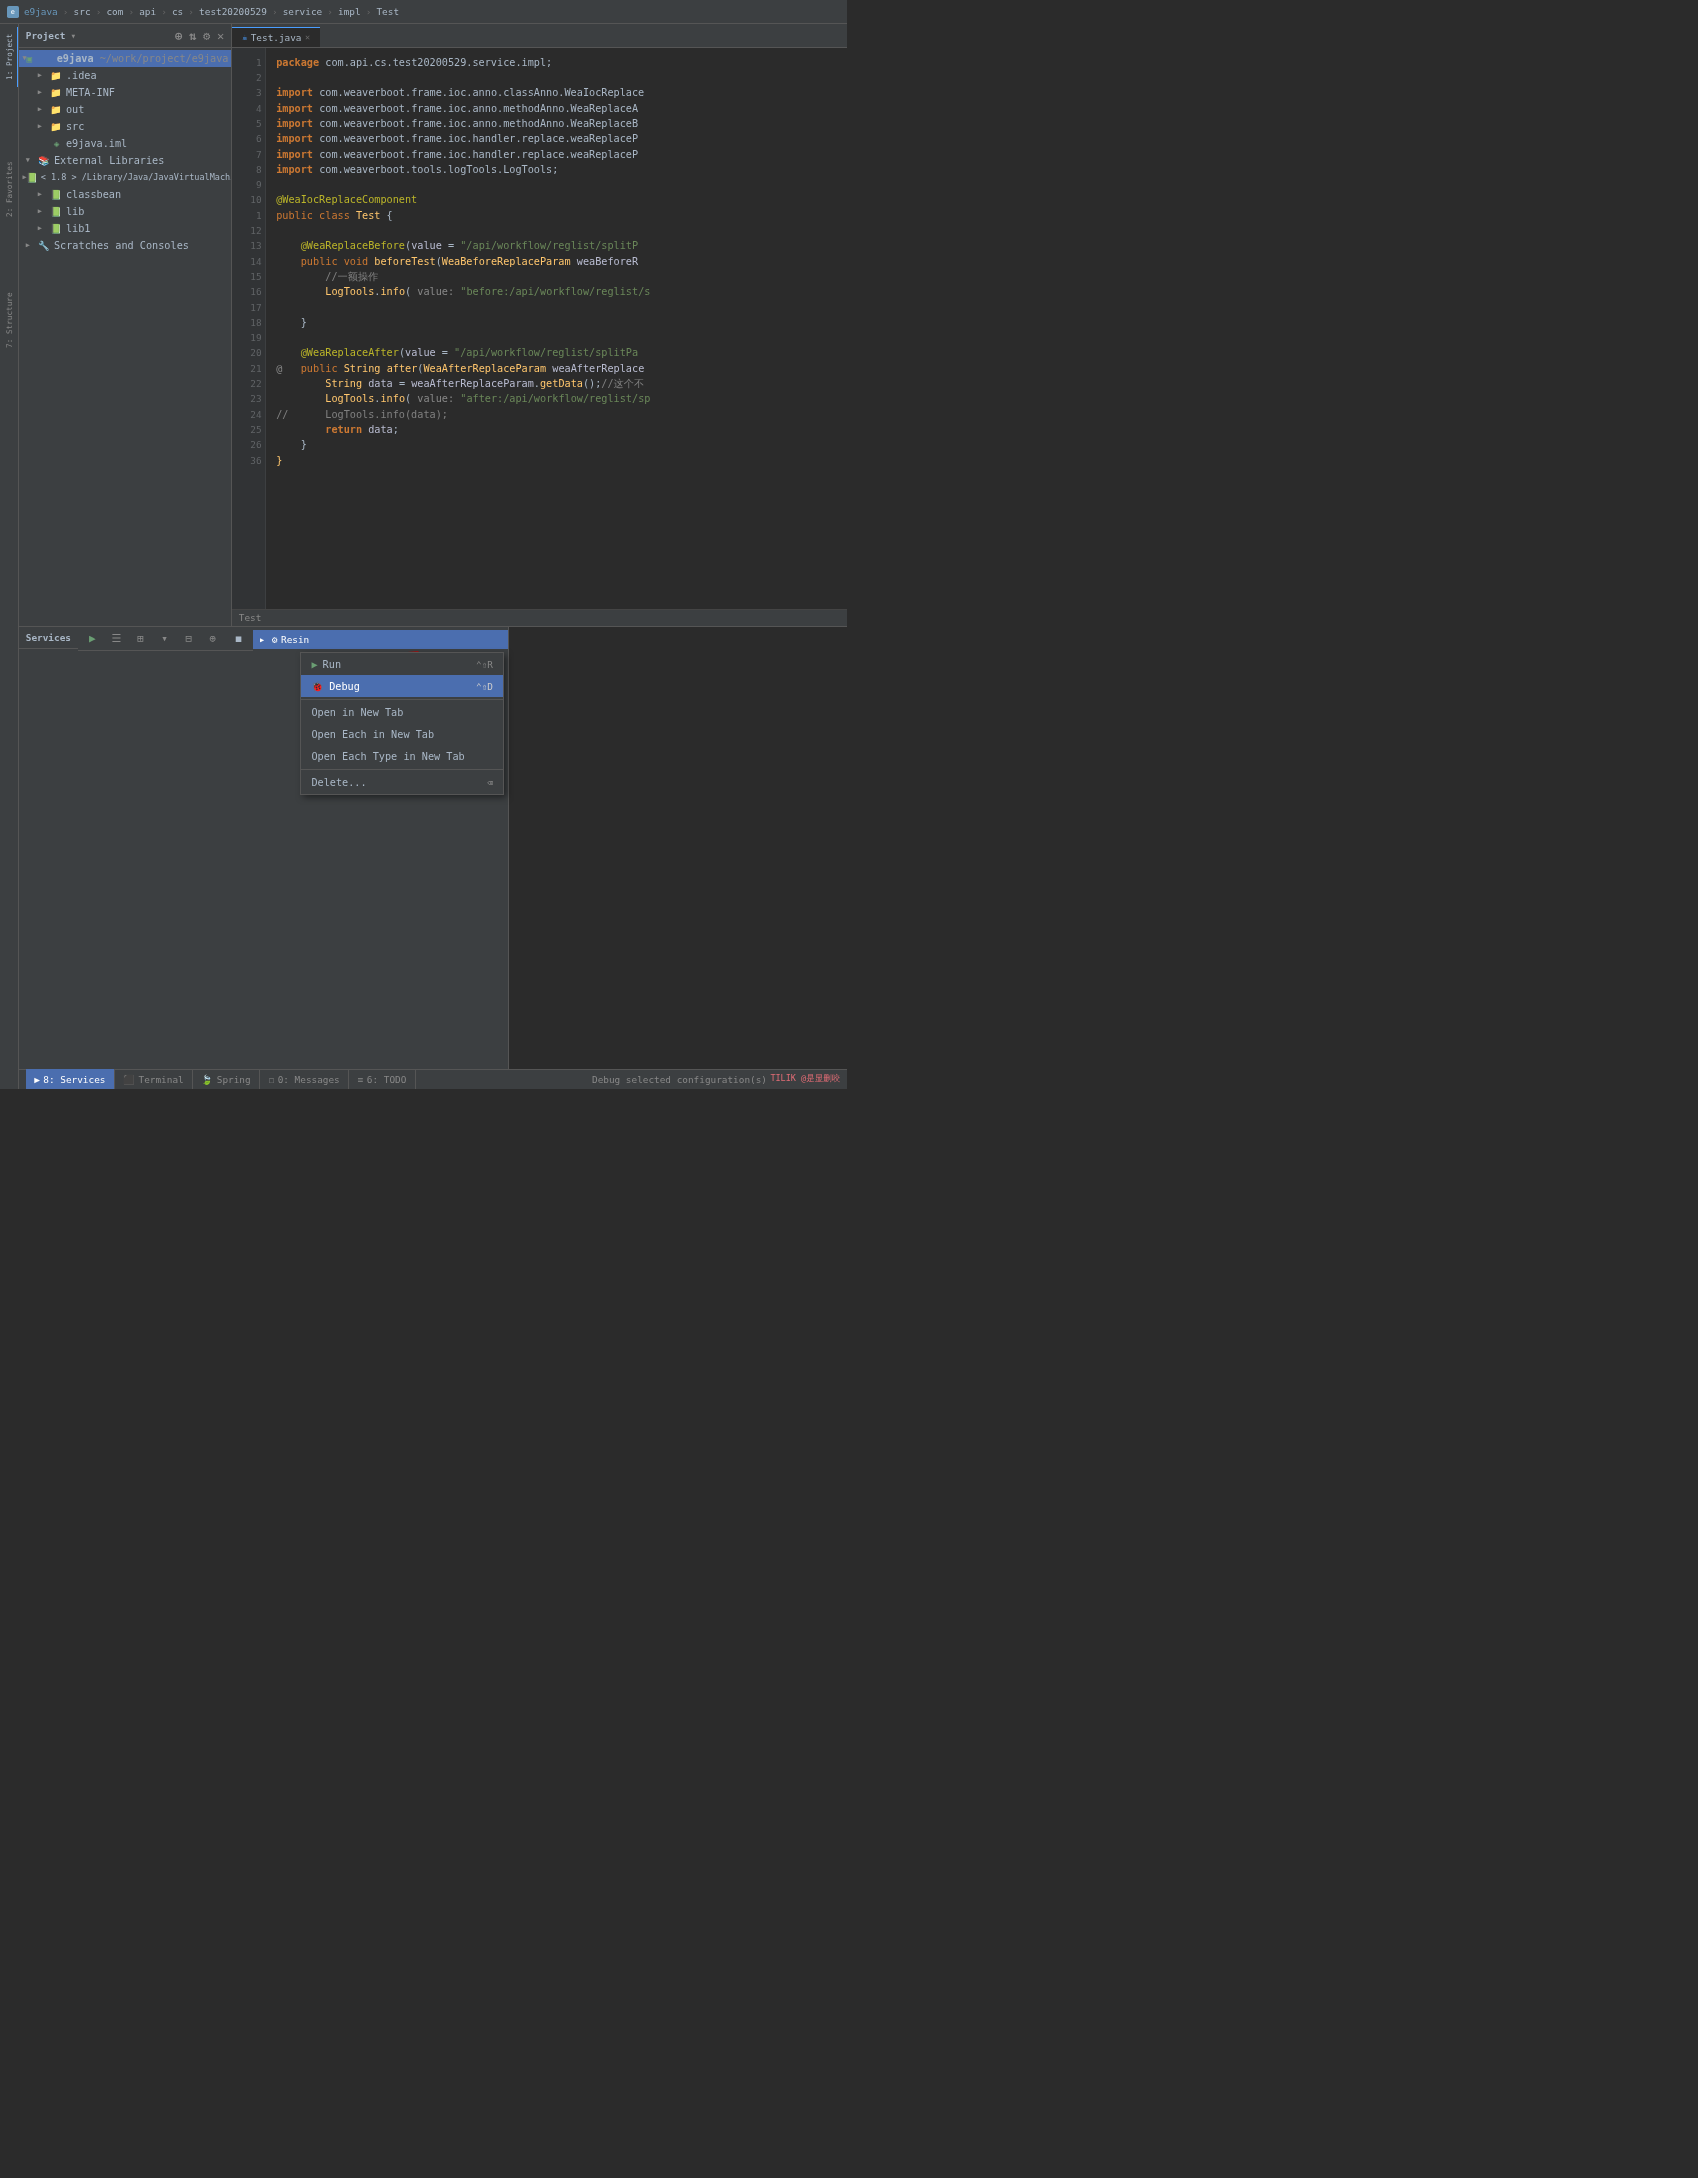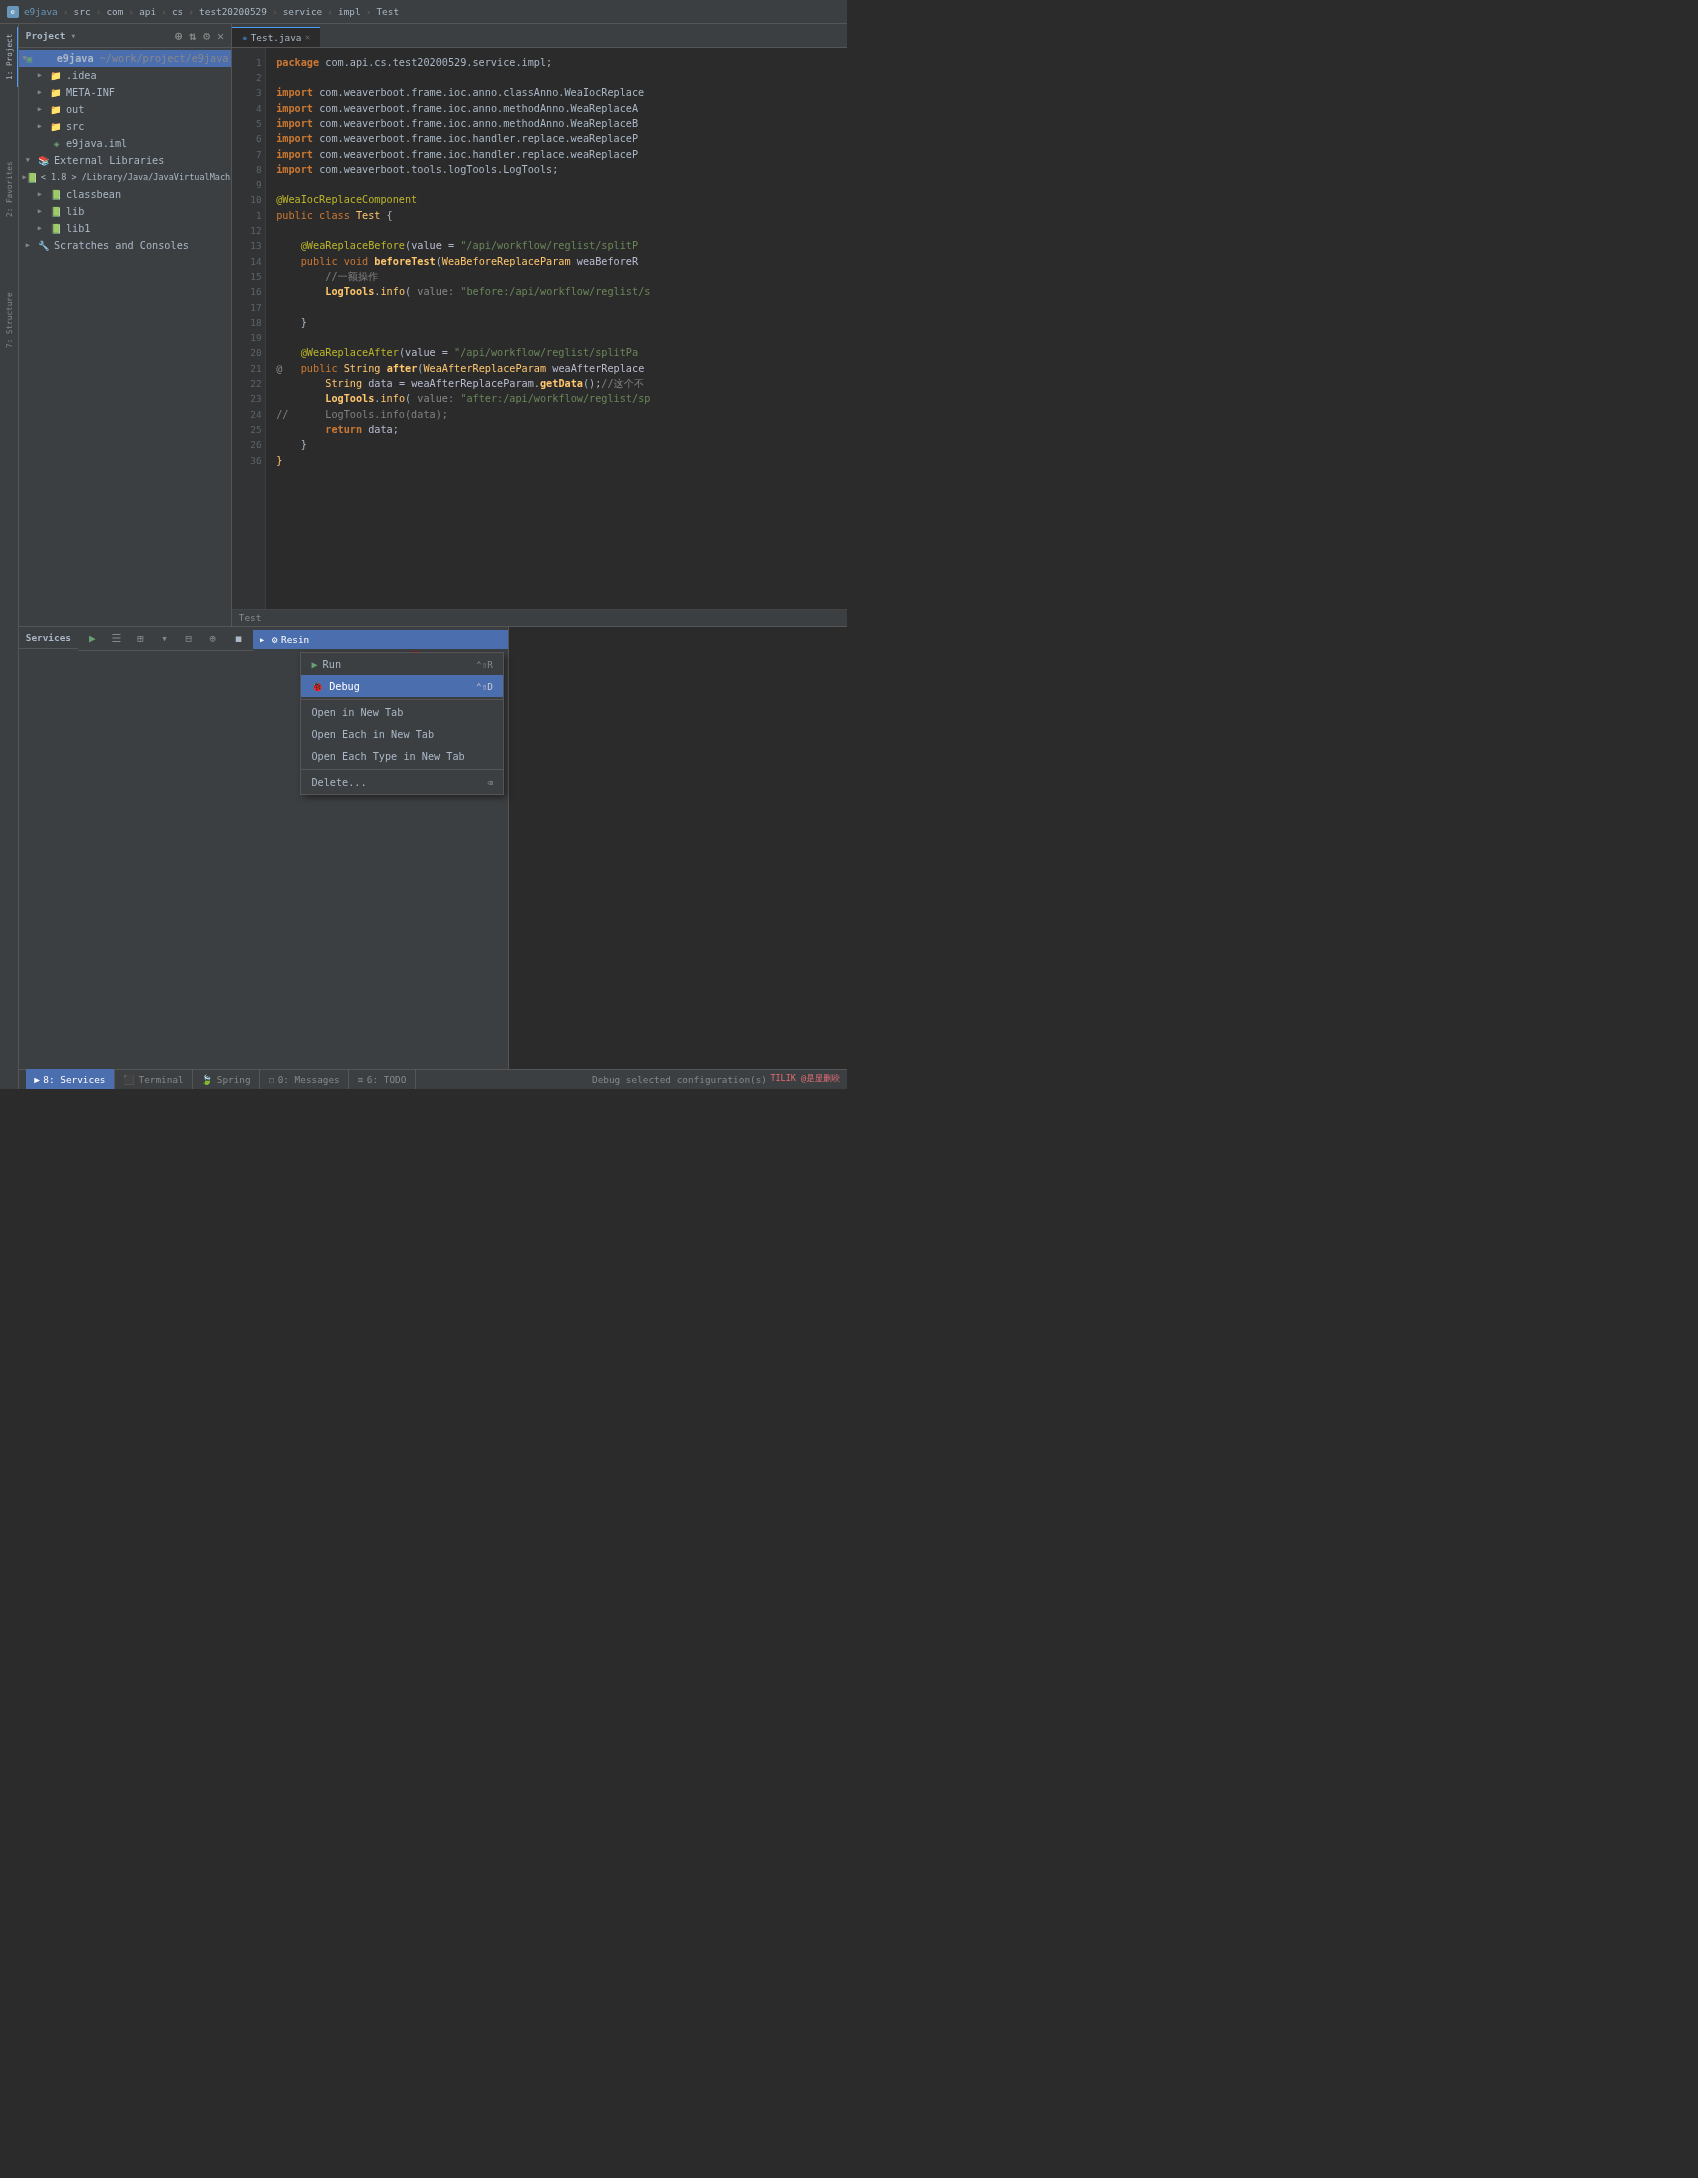--- a/index.html
+++ b/index.html
@@ -180,21 +180,21 @@
     }
     .code-line { height: 15.3px; display: block; }
 
     
     .kw { color: #cc7832; font-weight: bold; }
     .kw2 { color: #cc7832; font-weight: normal; }
     .str { color: #6a8759; }
     .ann { color: #bbb529; }
     .cls { color: #ffc66d; }
     .cmt { color: #808080; }
-    .fn { color: #ffc66d; font-weight: bold; }
+    .fn { color: #ffc66d; }
     .param { color: #b9bcd1; }
     .pkg { color: #a9b7c6; }
 
     
     .bottom-section {
       height: 443px;
       border-top: 0.9px solid #555;
       display: flex;
       flex-direction: row;
       background: #3c3f41;

